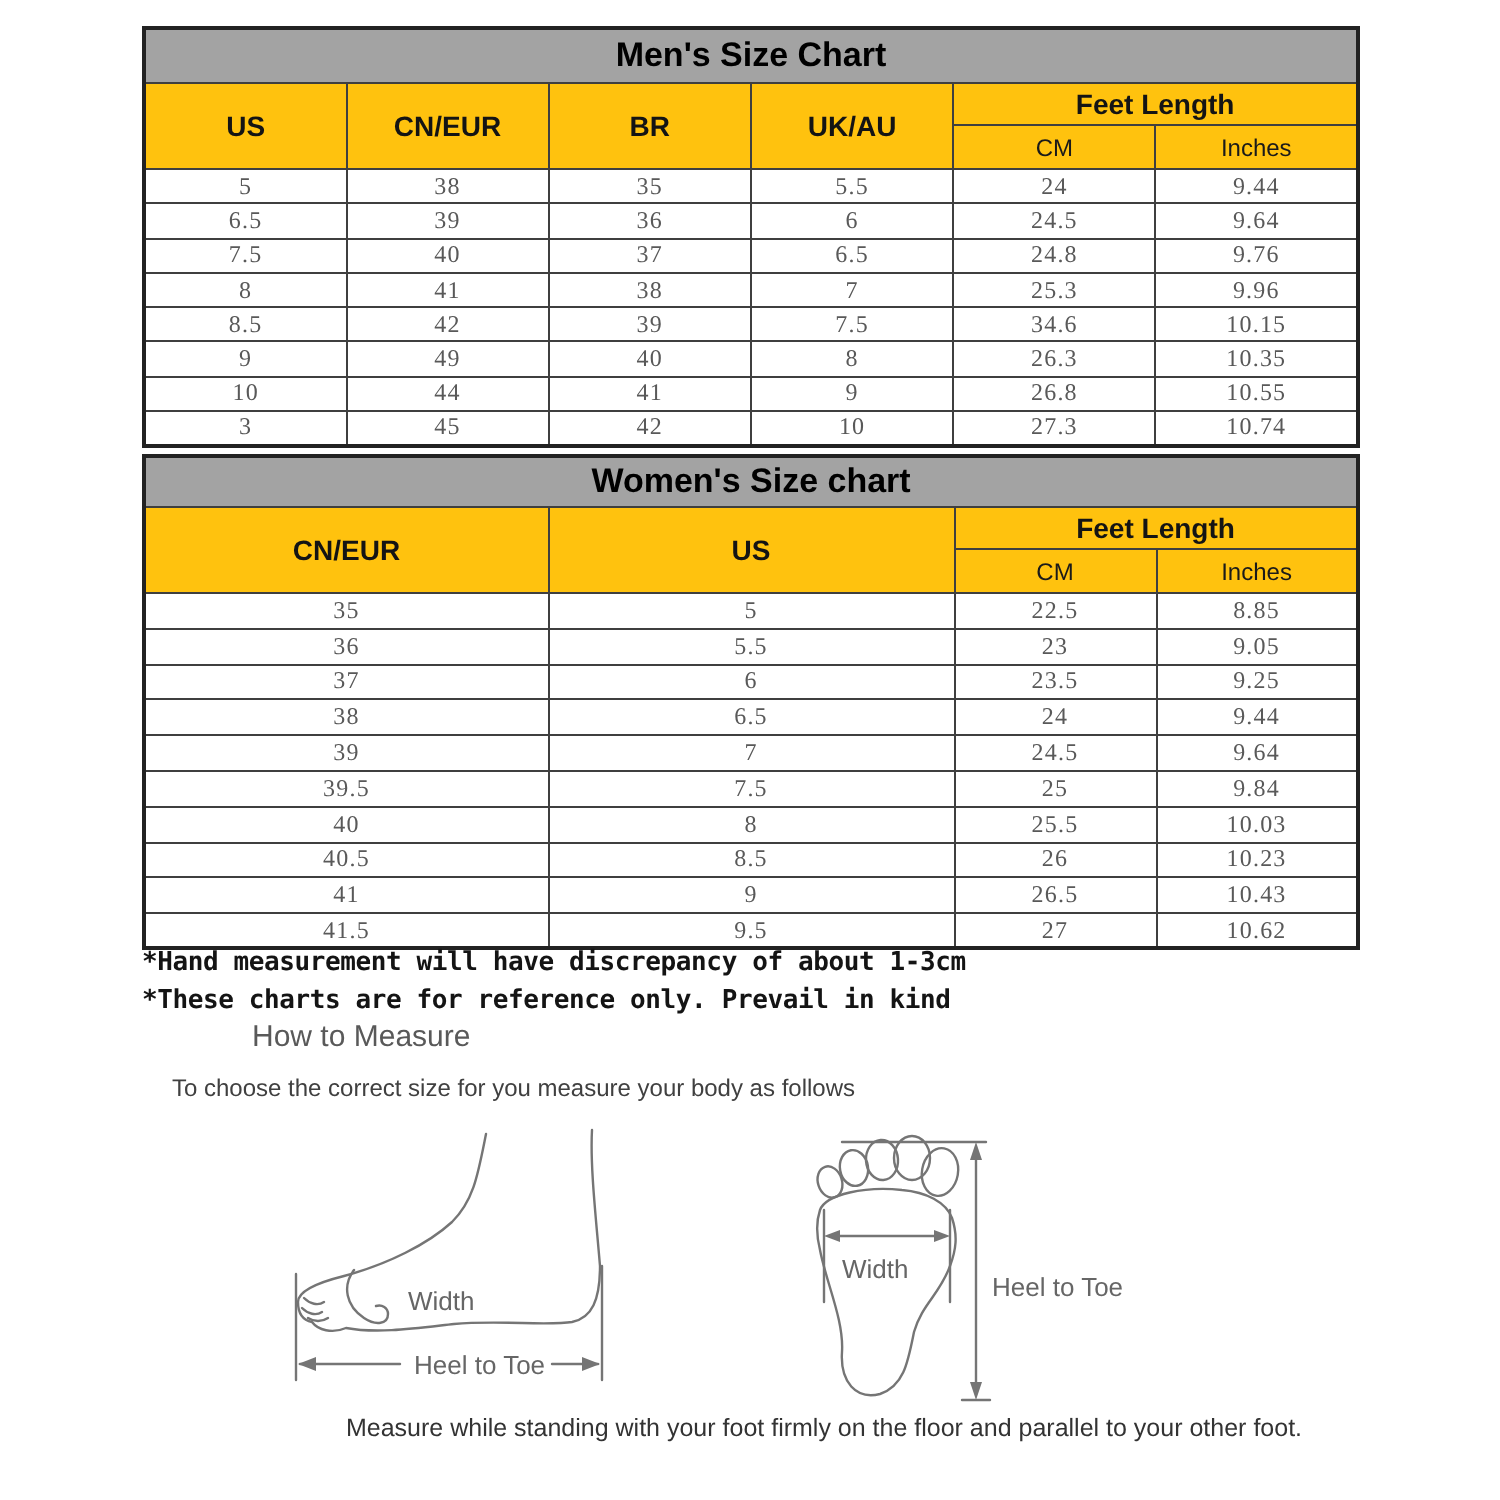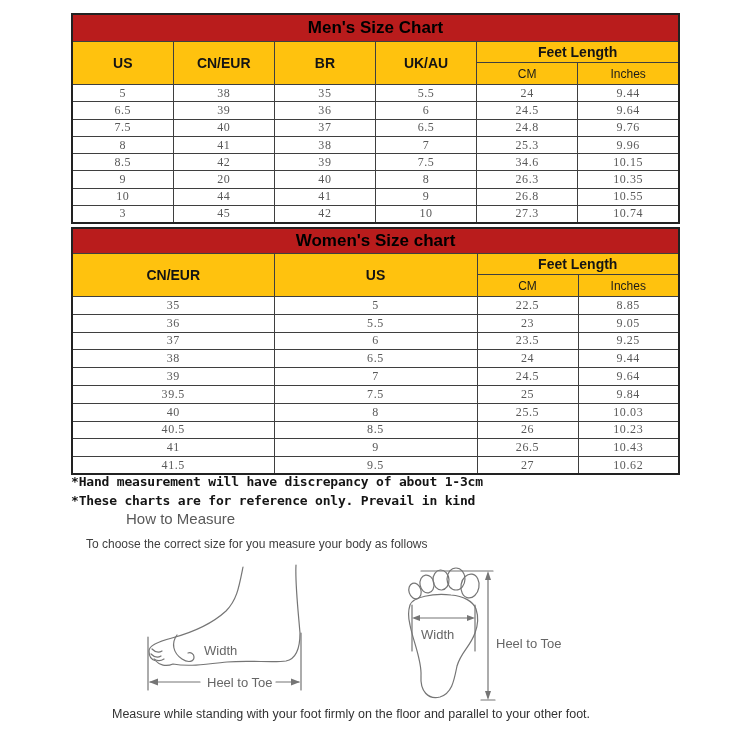--- a/index.html
+++ b/index.html
@@ -9,21 +9,21 @@
   }
   .size-table {
     position:absolute; border-collapse:collapse; table-layout:fixed;
     background:#fff; border:2px solid #222;
   }
   .size-table th, .size-table td {
     border:1px solid #3f3f3f; text-align:center; vertical-align:middle;
     padding:0; overflow:hidden;
   }
   .title-row th {
-    background:#b91c1c; font-weight:bold; font-size:17px; color:#000;
+    background:#a3a3a3; font-weight:bold; font-size:17px; color:#000;
     font-family:"Liberation Sans", sans-serif;
     margin-left:24px;
   }
   .mens .title-row th { height:26px; }
   .womens .title-row th { height:24px; }
   .head-row th {
     background:var(--header_bg); font-weight:bold; font-size:14px; color:#141414;
   }
   .feet-cell { height:20px;margin-top:16px; }
   .sub-row th {
@@ -54,21 +54,21 @@
   .diagram { position:absolute; }
   .diagram path, .diagram line, .diagram ellipse, .diagram polyline {
     fill:none; stroke:#757575; stroke-width:1.2; stroke-linecap:round; stroke-linejoin:round;
   }
   .diagram polygon { fill:#757575; stroke:none; }
   .diagram text {
     font-family:"Liberation Sans", sans-serif; font-size:13px; fill:#666;
     stroke:none;
   }
   .caption {
-    position:absolute; left:112px; top:707px; width:600px; 
+    position:absolute; left:112px; top:707px; width:600px; text-align:center;
     font-size:12.5px; color:#333;
   }
 </style>
 </head>
 <body>
 
 <div class="page">
 
   <table class="size-table mens" style="left:71px; top:13px; width:609px;">
     <colgroup>
@@ -131,21 +131,21 @@
         <tr>
           <td>8.5</td>
           <td>42</td>
           <td>39</td>
           <td>7.5</td>
           <td>34.6</td>
           <td>10.15</td>
         </tr>
         <tr>
           <td>9</td>
-          <td>20</td>
+          <td>49</td>
           <td>40</td>
           <td>8</td>
           <td>26.3</td>
           <td>10.35</td>
         </tr>
         <tr>
           <td>10</td>
           <td>44</td>
           <td>41</td>
           <td>9</td>

